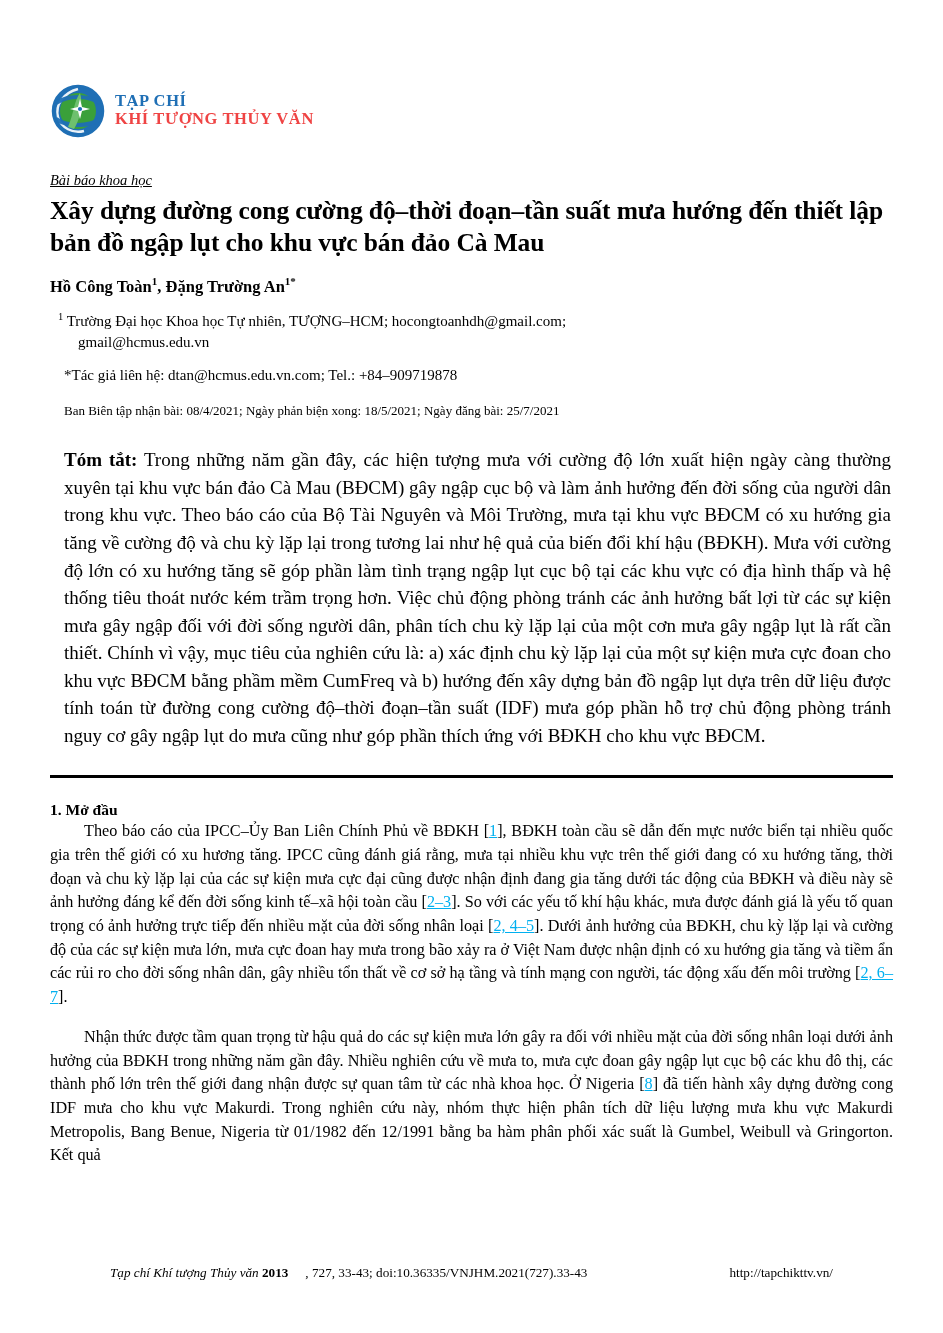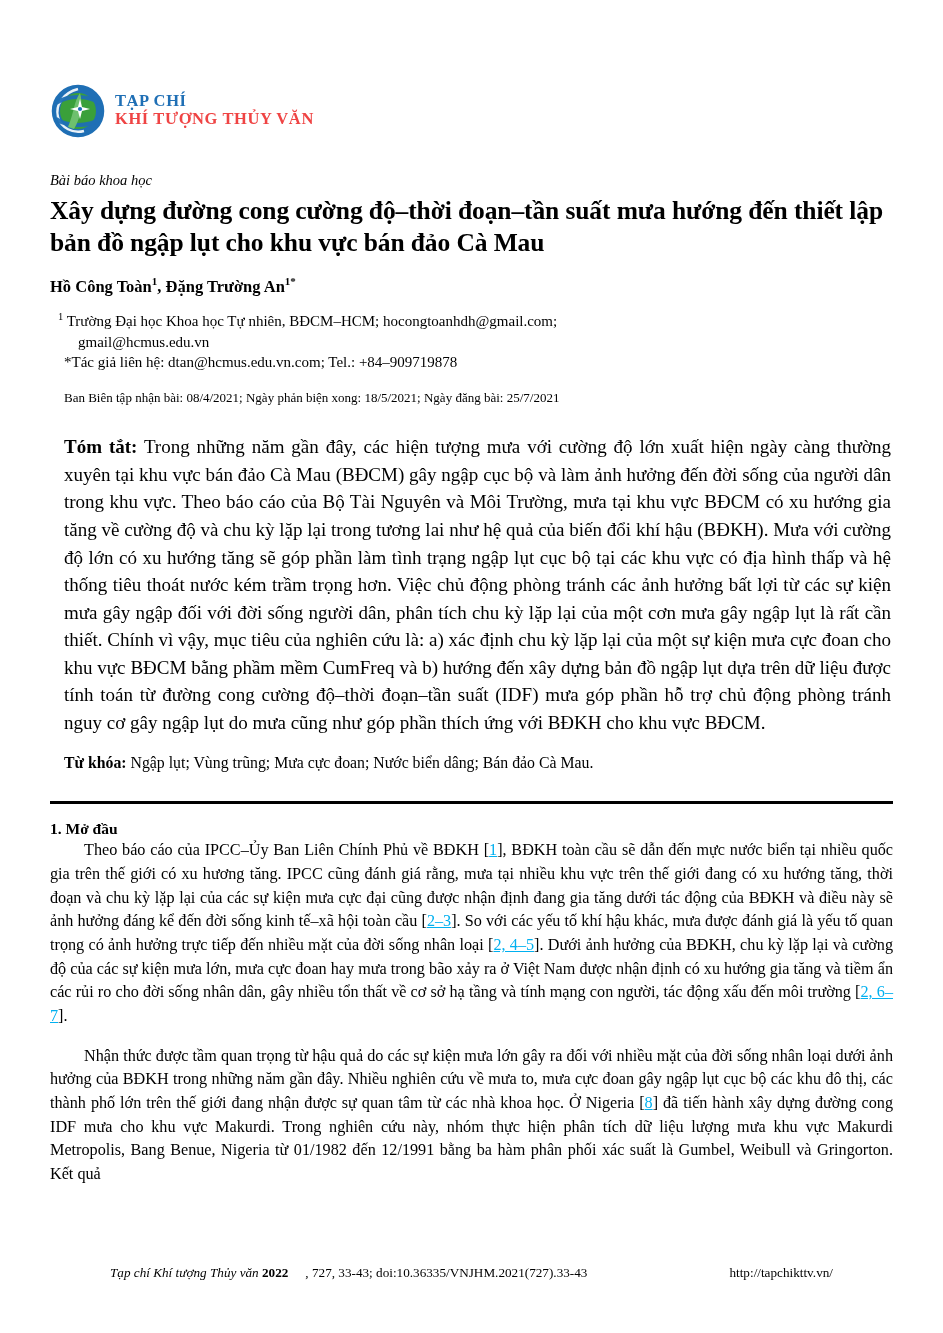--- a/index.html
+++ b/index.html
@@ -59,20 +59,21 @@
     letter-spacing: 0.6px;
     color: #ef4444;
   }
 
   
   .kicker {
     margin-top: 28px;
     font-style: italic;
     font-size: 14.5px;
     line-height: 1.2;
+    text-decoration: underline;
   }
   .title {
     margin-top: 6px;
     font-size: 25.5px;
     font-weight: bold;
     line-height: 1.22;
     letter-spacing: -0.1px;
   }
   .authors {
     margin-top: 17px;
@@ -86,20 +87,21 @@
     margin-top: 13px;
     font-size: 15px;
     line-height: 1.38;
     padding-left: 14px;
     text-indent: -6px;
   }
   .affil sup { font-size: 10.5px; vertical-align: super; }
   .affil .l2 { display: block; padding-left: 14px; text-indent: 0; }
 
   .corr {
+    margin-top: 13px;
     font-size: 15px;
     line-height: 1.38;
     padding-left: 14px;
   }
   .dates {
     margin-top: 16px;
     font-size: 13px;
     line-height: 1.42;
     padding-left: 14px;
     text-align: justify;
@@ -129,21 +131,21 @@
   
   .rule {
     margin-top: 26px;
     height: 3px;
     background: #000000;
     width: 100%;
   }
 
   
   .section-title {
-    margin-top: 15px;
+    margin-top: 22px;
     font-size: 15.5px;
     font-weight: bold;
     line-height: 1.3;
   }
   .para {
     margin-top: 0;
     font-size: 16.2px;
     line-height: 1.46;
     text-align: justify;
     text-justify: inter-word;
@@ -198,49 +200,46 @@
   <h1 class="title">
     <span>Xây dựng đường cong cường độ–thời đoạn–tần suất mưa hướng</span>
     <span>đến thiết lập bản đồ ngập lụt cho khu vực bán đảo Cà Mau</span>
   </h1>
 
   <div class="authors">
     <span>Hồ Công Toàn</span><sup>1</sup><span>, Đặng Trường An</span><sup>1*</sup>
   </div>
 
   <div class="affil">
-    <sup>1</sup><span> Trường Đại học Khoa học Tự nhiên, BĐCM–HCM; hocongtoanhdh@gmail.com;</span>
+    <sup>1</sup><span> Trường Đại học Khoa học Tự nhiên, TƯỢNG–HCM; hocongtoanhdh@gmail.com;</span>
     <span class="l2">gmail@hcmus.edu.vn</span>
   </div>
 
   <div class="corr">*Tác giả liên hệ: dtan@hcmus.edu.vn.com; Tel.: +84–909719878</div>
 
   <div class="dates">Ban Biên tập nhận bài: 08/4/2021; Ngày phản biện xong: 18/5/2021; Ngày đăng bài: 25/7/2021</div>
 
   <div class="abstract">
     <b>Tóm tắt:</b><span> Trong những năm gần đây, các hiện tượng mưa với cường độ lớn xuất hiện ngày càng thường xuyên tại khu vực bán đảo Cà Mau (BĐCM) gây ngập cục bộ và làm ảnh hưởng đến đời sống của người dân trong khu vực. Theo báo cáo của Bộ Tài Nguyên và Môi Trường, mưa tại khu vực BĐCM có xu hướng gia tăng về cường độ và chu kỳ lặp lại trong tương lai như hệ quả của biến đổi khí hậu (BĐKH). Mưa với cường độ lớn có xu hướng tăng sẽ góp phần làm tình trạng ngập lụt cục bộ tại các khu vực có địa hình thấp và hệ thống tiêu thoát nước kém trầm trọng hơn. Việc chủ động phòng tránh các ảnh hưởng bất lợi từ các sự kiện mưa gây ngập đối với đời sống người dân, phân tích chu kỳ lặp lại của một cơn mưa gây ngập lụt là rất cần thiết. Chính vì vậy, mục tiêu của nghiên cứu là: a) xác định chu kỳ lặp lại của một sự kiện mưa cực đoan cho khu vực BĐCM bằng phầm mềm CumFreq và b) hướng đến xây dựng bản đồ ngập lụt dựa trên dữ liệu được tính toán từ đường cong cường độ–thời đoạn–tần suất (IDF) mưa góp phần hỗ trợ chủ động phòng tránh nguy cơ gây ngập lụt do mưa cũng như góp phần thích ứng với BĐKH cho khu vực BĐCM.</span>
   </div>
 
-  <div class="keywords">
-    <b>Từ khóa:</b><span> Ngập lụt; Vùng trũng; Mưa cực đoan; Nước biển dâng; Bán đảo Cà Mau.</span>
-  </div>
 
   <div class="rule"></div>
 
   <div class="section-title">1. Mở đầu</div>
 
   <p class="para">
     <span>Theo báo cáo của IPCC–Ủy Ban Liên Chính Phủ về BĐKH [</span><a class="cite" href="#">1</a><span>], BĐKH toàn cầu sẽ dẫn đến mực nước biển tại nhiều quốc gia trên thế giới có xu hương tăng. IPCC cũng đánh giá rằng, mưa tại nhiều khu vực trên thế giới đang có xu hướng tăng, thời đoạn và chu kỳ lặp lại của các sự kiện mưa cực đại cũng được nhận định đang gia tăng dưới tác động của BĐKH và điều này sẽ ảnh hưởng đáng kể đến đời sống kinh tế–xã hội toàn cầu [</span><a class="cite" href="#">2–3</a><span>]. So với các yếu tố khí hậu khác, mưa được đánh giá là yếu tố quan trọng có ảnh hưởng trực tiếp đến nhiều mặt của đời sống nhân loại [</span><a class="cite" href="#">2, 4–5</a><span>]. Dưới ảnh hưởng của BĐKH, chu kỳ lặp lại và cường độ của các sự kiện mưa lớn, mưa cực đoan hay mưa trong bão xảy ra ở Việt Nam được nhận định có xu hướng gia tăng và tiềm ẩn các rủi ro cho đời sống nhân dân, gây nhiều tổn thất về cơ sở hạ tầng và tính mạng con người, tác động xấu đến môi trường [</span><a class="cite" href="#">2, 6–7</a><span>].</span>
   </p>
 
   <p class="para">
     <span>Nhận thức được tầm quan trọng từ hậu quả do các sự kiện mưa lớn gây ra đối với nhiều mặt của đời sống nhân loại dưới ảnh hưởng của BĐKH trong những năm gần đây. Nhiều nghiên cứu về mưa to, mưa cực đoan gây ngập lụt cục bộ các khu đô thị, các thành phố lớn trên thế giới đang nhận được sự quan tâm từ các nhà khoa học. Ở Nigeria [</span><a class="cite" href="#">8</a><span>] đã tiến hành xây dựng đường cong IDF mưa cho khu vực Makurdi. Trong nghiên cứu này, nhóm thực hiện phân tích dữ liệu lượng mưa khu vực Makurdi Metropolis, Bang Benue, Nigeria từ 01/1982 đến 12/1991 bằng ba hàm phân phối xác suất là Gumbel, Weibull và Gringorton. Kết quả</span>
   </p>
 
   <div class="footer">
     <div class="footer-left">
       <span>Tạp chí Khí tượng Thủy văn</span>
-      <span class="yr">2022</span><span class="nonital">, 727, 33-43; doi:10.36335/VNJHM.2021(727).33-43</span>
+      <span class="yr">2013</span><span class="nonital">, 727, 33-43; doi:10.36335/VNJHM.2021(727).33-43</span>
     </div>
     <div class="footer-right">http://tapchikttv.vn/</div>
   </div>
 
 </div>
 
 </body></html>

